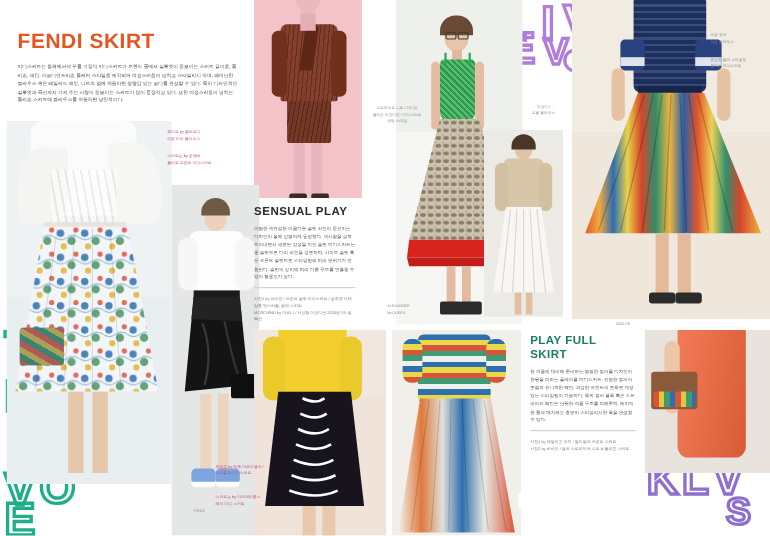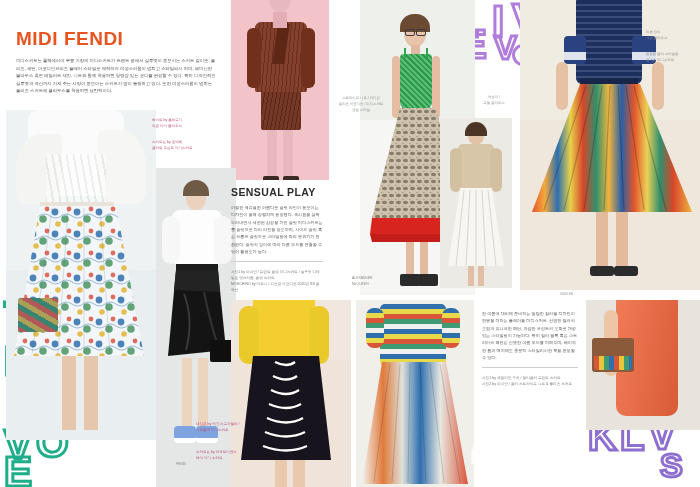--- a/index.html
+++ b/index.html
@@ -61,21 +61,21 @@
   <div class="bigletter green" style="left:4px;top:428px;font-size:42px;">V</div>
   <div class="bigletter green" style="left:36px;top:426px;font-size:42px;">O</div>
   <div class="bigletter green" style="left:4px;top:455px;font-size:42px;">E</div>
 
   <div class="bigletter" style="left:588px;top:420px;font-size:40px;-webkit-text-stroke:3px #8e6fd0;">K</div>
   <div class="bigletter" style="left:620px;top:420px;font-size:40px;-webkit-text-stroke:3px #8e6fd0;">L</div>
   <div class="bigletter" style="left:648px;top:418px;font-size:42px;-webkit-text-stroke:3px #8e6fd0;">V</div>
   <div class="bigletter" style="left:660px;top:452px;font-size:34px;-webkit-text-stroke:3px #8e6fd0;">S</div>
 
   <div style="position:absolute;left:16px;top:27px;width:205px;">
-    <div class="headline">MIDI FENDI</div>
+    <div class="headline">FENDI SKIRT</div>
     <div class="intro">미디스커트는 올해에서야 무릎 기장의 미디스커트가 트렌드 중에서 실루엣이 돋보이는 스커트 길이로, 플리츠, 새틴, 아코디언프리츠 플레어 스타일로 제작되어 여성스러움이 넘치고 스타일리시 하며, 페미닌한 블라우스 혹은 테일러드 재킷, 니트와 함께 착용하면 청량감 있는 코디를 완성할 수 있다. 특히 디자인적인 실루엣과 곡선까지 가져 주는 사랑이 돋보이는 스커트가 많이 등장하고 있다. 또한 여성스러움이 넘치는 플리츠 스커트에 블라우스를 착용하면 낭만적이다.</div>
   </div>
 
   <div class="photo" style="left:231px;top:0px;width:98px;height:180px;">
     <div class="ph-bg" style="background:#f2c4c9;"></div>
 
     <div class="fig" style="left:36px;top:120px;width:10px;height:60px;background:#e7b6be;"></div>
     <div class="fig" style="left:52px;top:120px;width:10px;height:60px;background:#e7b6be;"></div>
 
     <div class="fig" style="left:30px;top:88px;width:40px;height:42px;background:#6e2e1b;border-radius:2px;"></div>
@@ -370,20 +370,21 @@
         <line x1="44" y1="2" x2="36" y2="120"></line>
         <line x1="54" y1="2" x2="52" y2="120"></line>
         <line x1="64" y1="2" x2="70" y2="120"></line>
         <line x1="74" y1="2" x2="88" y2="120"></line>
         <line x1="84" y1="2" x2="104" y2="120"></line>
       </g>
     </svg>
   </div>
 
   <div style="position:absolute;left:482px;top:304px;width:96px;">
+    <div class="sectitle green">PLAY FULL SKIRT</div>
     <div class="body-sm">한 여름에 대비해 준비하는 발랄한 컬러풀 디자인이 한몫을 더하는 플레이풀 미디스커트. 선명한 컬러의 조합과 유니크한 패턴, 과감한 프린트의 조화로 개성있는 스타일링이 가능하다. 특히 컬러 블록 혹은 스트라이프 패턴은 산뜻한 여름 무드를 더해주며, 베이직한 톱과 매치해도 충분히 스타일리시한 룩을 완성할 수 있다.</div>
     <div class="rule"></div>
     <div class="credits" style="white-space:pre-line;">사진1 by 에밀리오 푸치 / 멀티컬러 프린트 스커트
 사진2 by 비비안 / 컬러 스트라이프 니트 &amp; 플리츠 스커트</div>
   </div>
 
   <div class="photo" style="left:586px;top:300px;width:114px;height:130px;">
     <div class="ph-bg" style="background:#e8e3dc;"></div>
 
     <div class="fig" style="left:30px;top:-4px;width:62px;height:120px;background:#f0663c;border-radius:6px 6px 10px 10px;"></div>

